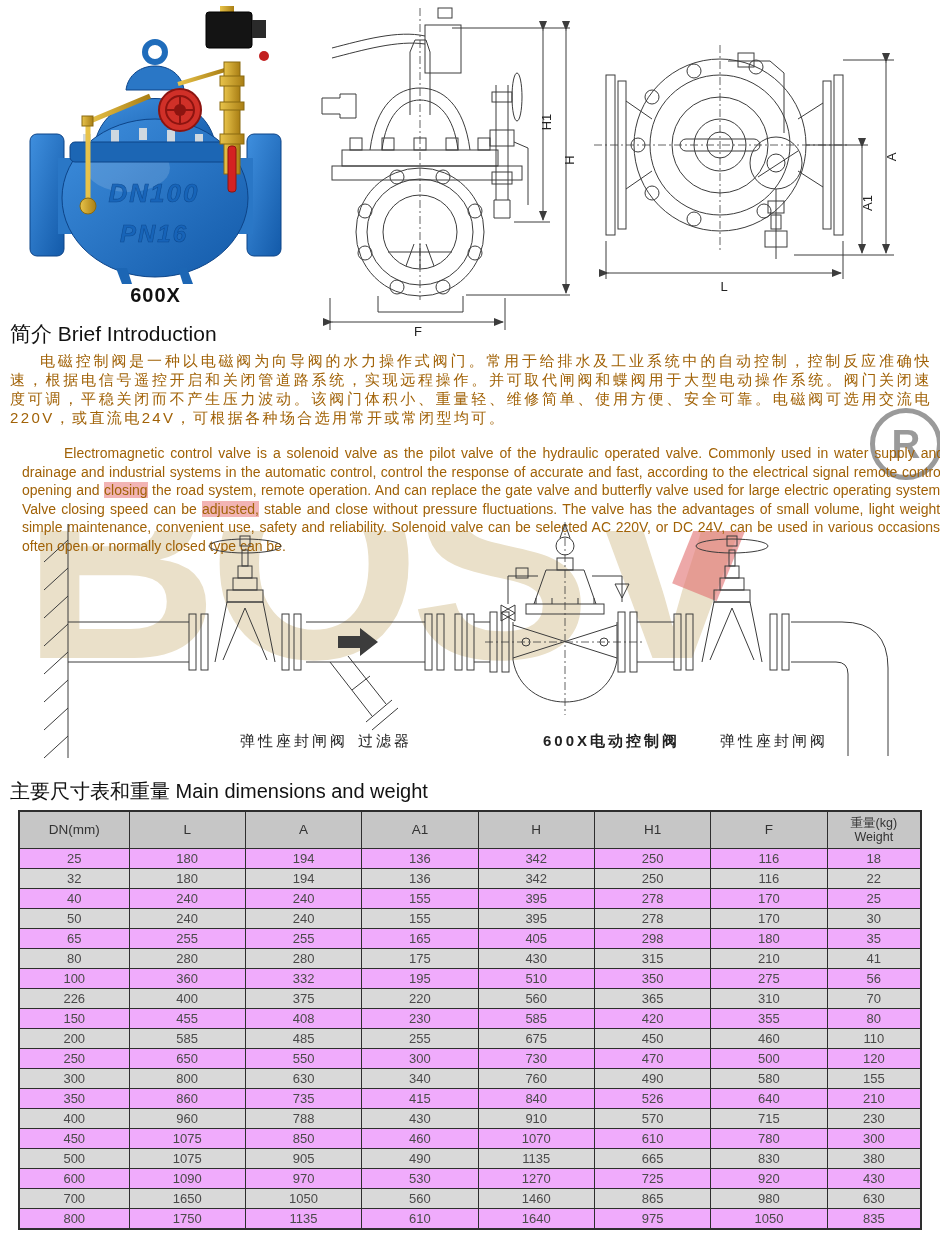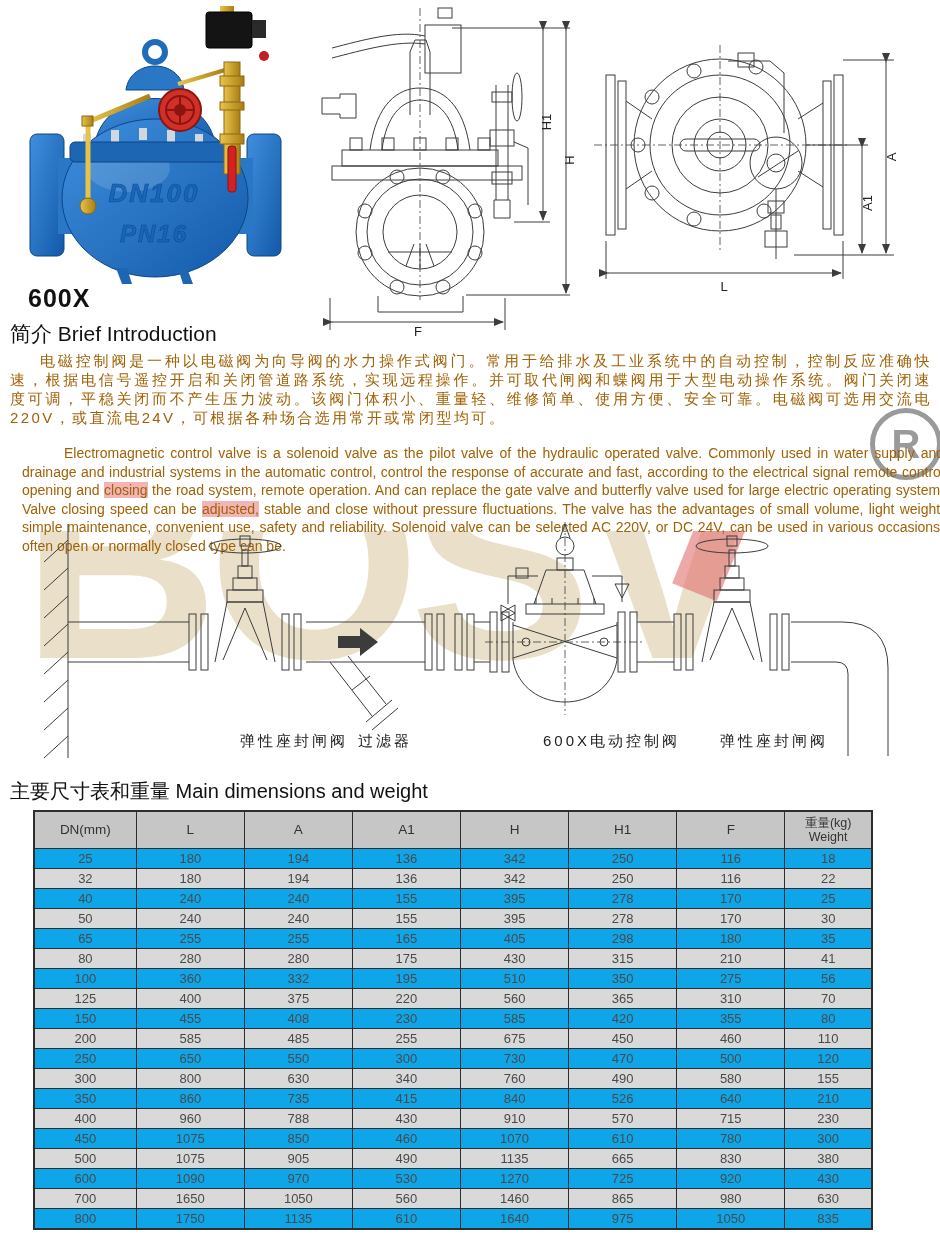--- a/index.html
+++ b/index.html
@@ -11,45 +11,45 @@
     font-weight:bold;letter-spacing:-10px;color:#eae0c9;user-select:none;text-align:center;}
   .red-stripe{position:absolute;left:700px;top:440px;width:48px;height:158px;z-index:2;
     background:rgba(226,115,115,.62);transform:rotate(22deg);}
   .en-bg{position:absolute;left:0px;top:425px;width:940px;height:106px;background:#fff;z-index:3;}
   .reg-mark{position:absolute;left:870px;top:408px;z-index:4;width:62px;height:62px;
     border:5px solid #9a9a9a;border-radius:50%;color:#9a9a9a;font-size:40px;font-weight:bold;
     display:flex;align-items:center;justify-content:center;background:transparent;}
 
   
   .photo-wrap{position:absolute;left:28px;top:6px;z-index:5;}
-  .photo-caption{position:absolute;left:28px;top:284px;width:255px;z-index:5;
-    font-size:25px;font-weight:600;letter-spacing:1px;color:#111;}
+  .photo-caption{position:absolute;left:28px;top:284px;width:255px;text-align:center;z-index:5;
+    font-size:20px;font-weight:600;letter-spacing:1px;color:#111;}
   .front-svg{position:absolute;left:318px;top:0px;z-index:5;}
   .topview-svg{position:absolute;left:588px;top:15px;z-index:5;}
 
   
   .intro-heading{position:absolute;left:10px;top:320px;z-index:5;font-size:21px;color:#111;text-align:center;}
   .cn-para{position:absolute;left:10px;top:351px;width:922px;z-index:5;font-size:15px;
     line-height:19px;letter-spacing:2.4px;text-align:justify;text-indent:2em;color:#a16207;margin:0;}
   .en-para{position:absolute;left:10px;top:432px;width:922px;z-index:5;font-size:14px;
     line-height:18.5px;text-align:justify;text-indent:3em;color:#a16207;margin:12px;}
   .en-para .hl{background:rgba(233,130,130,.6);}
 
   
   .install-wrap{position:absolute;left:30px;top:510px;width:905px;height:252px;z-index:5;}
   .install-label{position:absolute;z-index:6;font-size:15px;letter-spacing:3px;color:#222;text-align:right;}
   .lbl-gate-left{left:118px;top:222px;width:200px;}
   .lbl-strainer{left:262px;top:222px;width:120px;}
-  .lbl-control{left:430px;top:222px;width:220px;}
+  .lbl-control{left:430px;top:222px;width:220px;font-weight:bold;}
   .lbl-gate-right{left:608px;top:222px;width:190px;}
 
   
   .dims-heading{position:absolute;left:10px;top:778px;z-index:5;font-size:20px;color:#111;}
-  .dims-table{position:absolute;left:33px;top:810px;width:840px;z-index:5;border-collapse:collapse;
-    table-layout:fixed;background:#0ea5e9;}
+  .dims-table{position:absolute;left:18px;top:810px;width:904px;z-index:5;border-collapse:collapse;
+    table-layout:fixed;background:#f0abfc;}
   .dims-table th,.dims-table td{border:1px solid #2e2e2e;text-align:center;padding:0;
     font-weight:normal;}
   .dims-table{border:2px solid #2e2e2e;}
   .dims-table th{background:#c6c6c6;color:#333;font-size:13.5px;height:36px;line-height:1.15;}
   .dims-table td{color:#4a4a4a;font-size:13px;height:19px;line-height:19px;}
   .dims-table tbody tr:nth-child(even){background:#d9d9d9;}
   .dims-table .wcol{font-size:12.5px;}
 
   svg text{font-family:"Liberation Sans","DejaVu Sans",sans-serif;}
   .dln{stroke:#3c3c3c;stroke-width:1;fill:none;}
@@ -464,21 +464,21 @@
           <td>100</td>
           <td>360</td>
           <td>332</td>
           <td>195</td>
           <td>510</td>
           <td>350</td>
           <td>275</td>
           <td>56</td>
         </tr>
         <tr>
-          <td>125</td>
+          <td>226</td>
           <td>400</td>
           <td>375</td>
           <td>220</td>
           <td>560</td>
           <td>365</td>
           <td>310</td>
           <td>70</td>
         </tr>
         <tr>
           <td>150</td>

